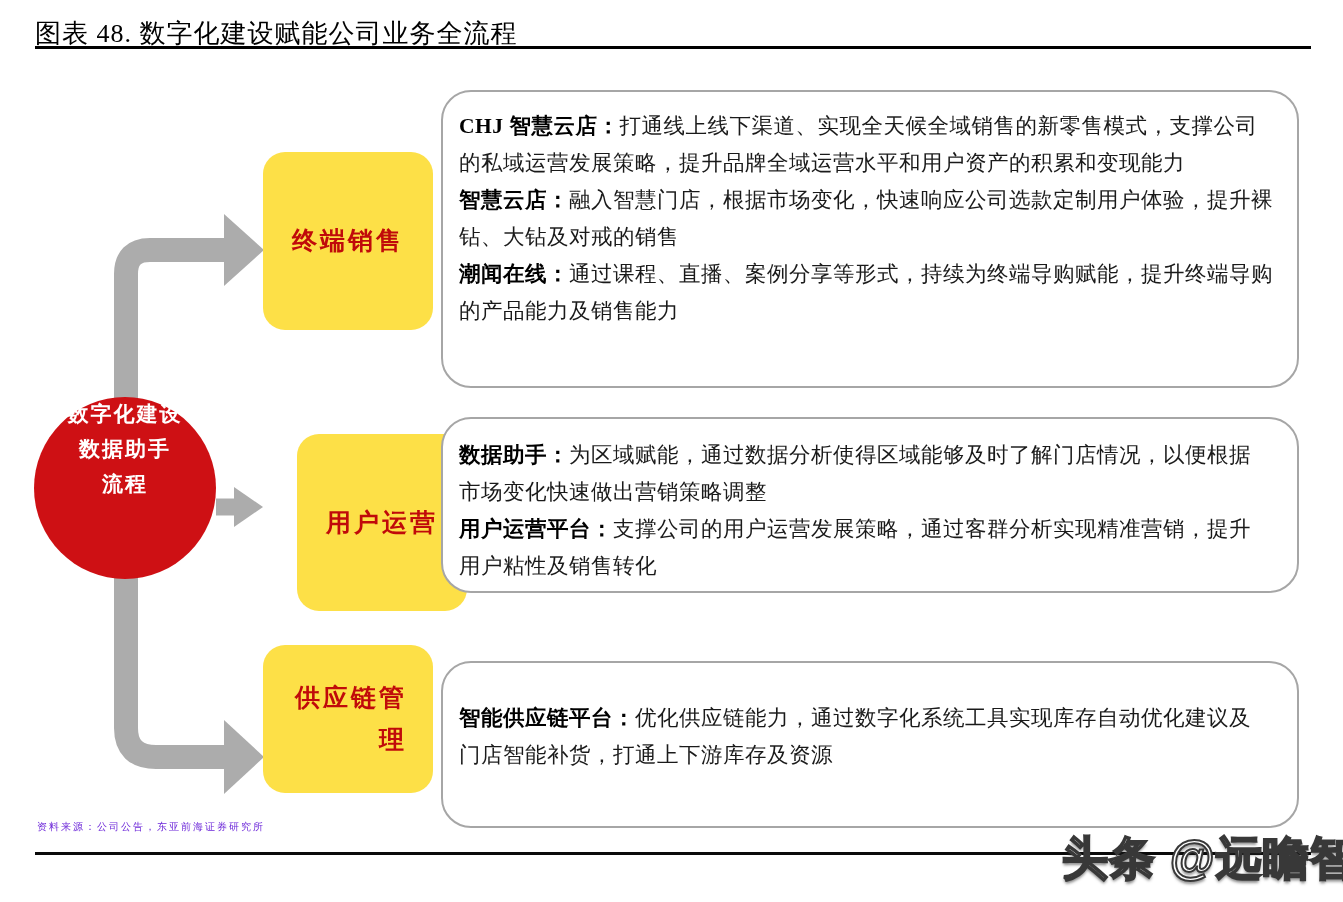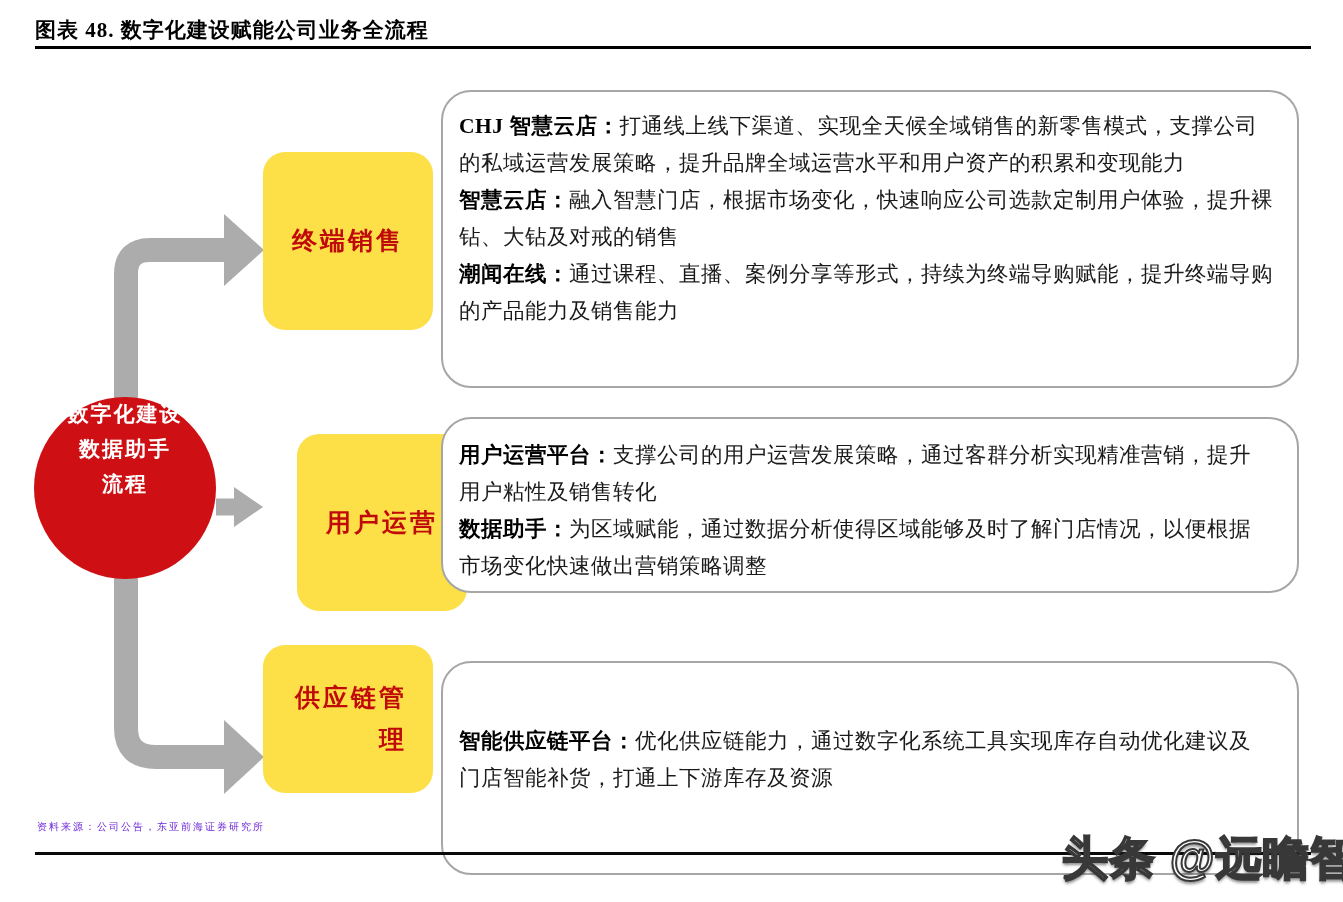--- a/index.html
+++ b/index.html
@@ -6,21 +6,21 @@
   .page{
     position:relative;
     width:1343px;height:902px;
     background:#ffffff;
     font-family:"Liberation Serif","DejaVu Serif",serif;
     overflow:hidden;
   }
   
   .fig-title{
     position:absolute;left:35px;top:16px;
-    font-size:21px;font-weight:bold;color:#000;
+    font-size:26px;font-weight:normal;color:#000;
     letter-spacing:1px;
   }
   .title-rule{
     position:absolute;left:35px;top:46px;width:1276px;height:3px;
     background:#000;
   }
   
   .hub{
     position:absolute;left:34px;top:397px;width:182px;height:182px;
     background:#CE1014;border-radius:50%;
@@ -47,21 +47,21 @@
   }
   
   .detail-box{
     position:absolute;left:441px;width:858px;
     background:#fff;border:2px solid #A6A6A6;border-radius:30px;
     box-sizing:border-box;
     color:#1a1a1a;
   }
   .detail-box.d1{top:90px;height:298px;padding:16px 20px 0 16px;}
   .detail-box.d2{top:417px;height:176px;padding:18px 26px 0 16px;}
-  .detail-box.d3{top:661px;height:214px;padding:0 26px 16px 16px;display:flex;align-items:center;}
+  .detail-box.d3{top:661px;height:167px;padding:0 26px 16px 16px;display:flex;align-items:center;}
   .para{
     font-size:21.5px;line-height:37px;letter-spacing:0.5px;
     text-align:left;
   }
   .para .lead{font-weight:bold;color:#000;}
   
   .footer-rule{
     position:absolute;left:35px;top:852px;width:1276px;height:3px;background:#0a0a0a;
   }
   .source-text{
@@ -125,24 +125,24 @@
     <div class="para">
       <span class="lead">智慧云店：</span><span>融入智慧门店，根据市场变化，快速响应公司选款定制用户体验，提升裸钻、大钻及对戒的销售</span>
     </div>
     <div class="para">
       <span class="lead">潮闻在线：</span><span>通过课程、直播、案例分享等形式，持续为终端导购赋能，提升终端导购的产品能力及销售能力</span>
     </div>
   </div>
 
   <div class="detail-box d2">
     <div class="para">
-      <span class="lead">用户运营平台：</span><span>支撑公司的用户运营发展策略，通过客群分析实现精准营销，提升用户粘性及销售转化</span>
+      <span class="lead">数据助手：</span><span>为区域赋能，通过数据分析使得区域能够及时了解门店情况，以便根据市场变化快速做出营销策略调整</span>
     </div>
     <div class="para">
-      <span class="lead">数据助手：</span><span>为区域赋能，通过数据分析使得区域能够及时了解门店情况，以便根据市场变化快速做出营销策略调整</span>
+      <span class="lead">用户运营平台：</span><span>支撑公司的用户运营发展策略，通过客群分析实现精准营销，提升用户粘性及销售转化</span>
     </div>
   </div>
 
   <div class="detail-box d3">
     <div class="para">
       <span class="lead">智能供应链平台：</span><span>优化供应链能力，通过数字化系统工具实现库存自动优化建议及门店智能补货，打通上下游库存及资源</span>
     </div>
   </div>
 
   <div class="footer-rule"></div>

